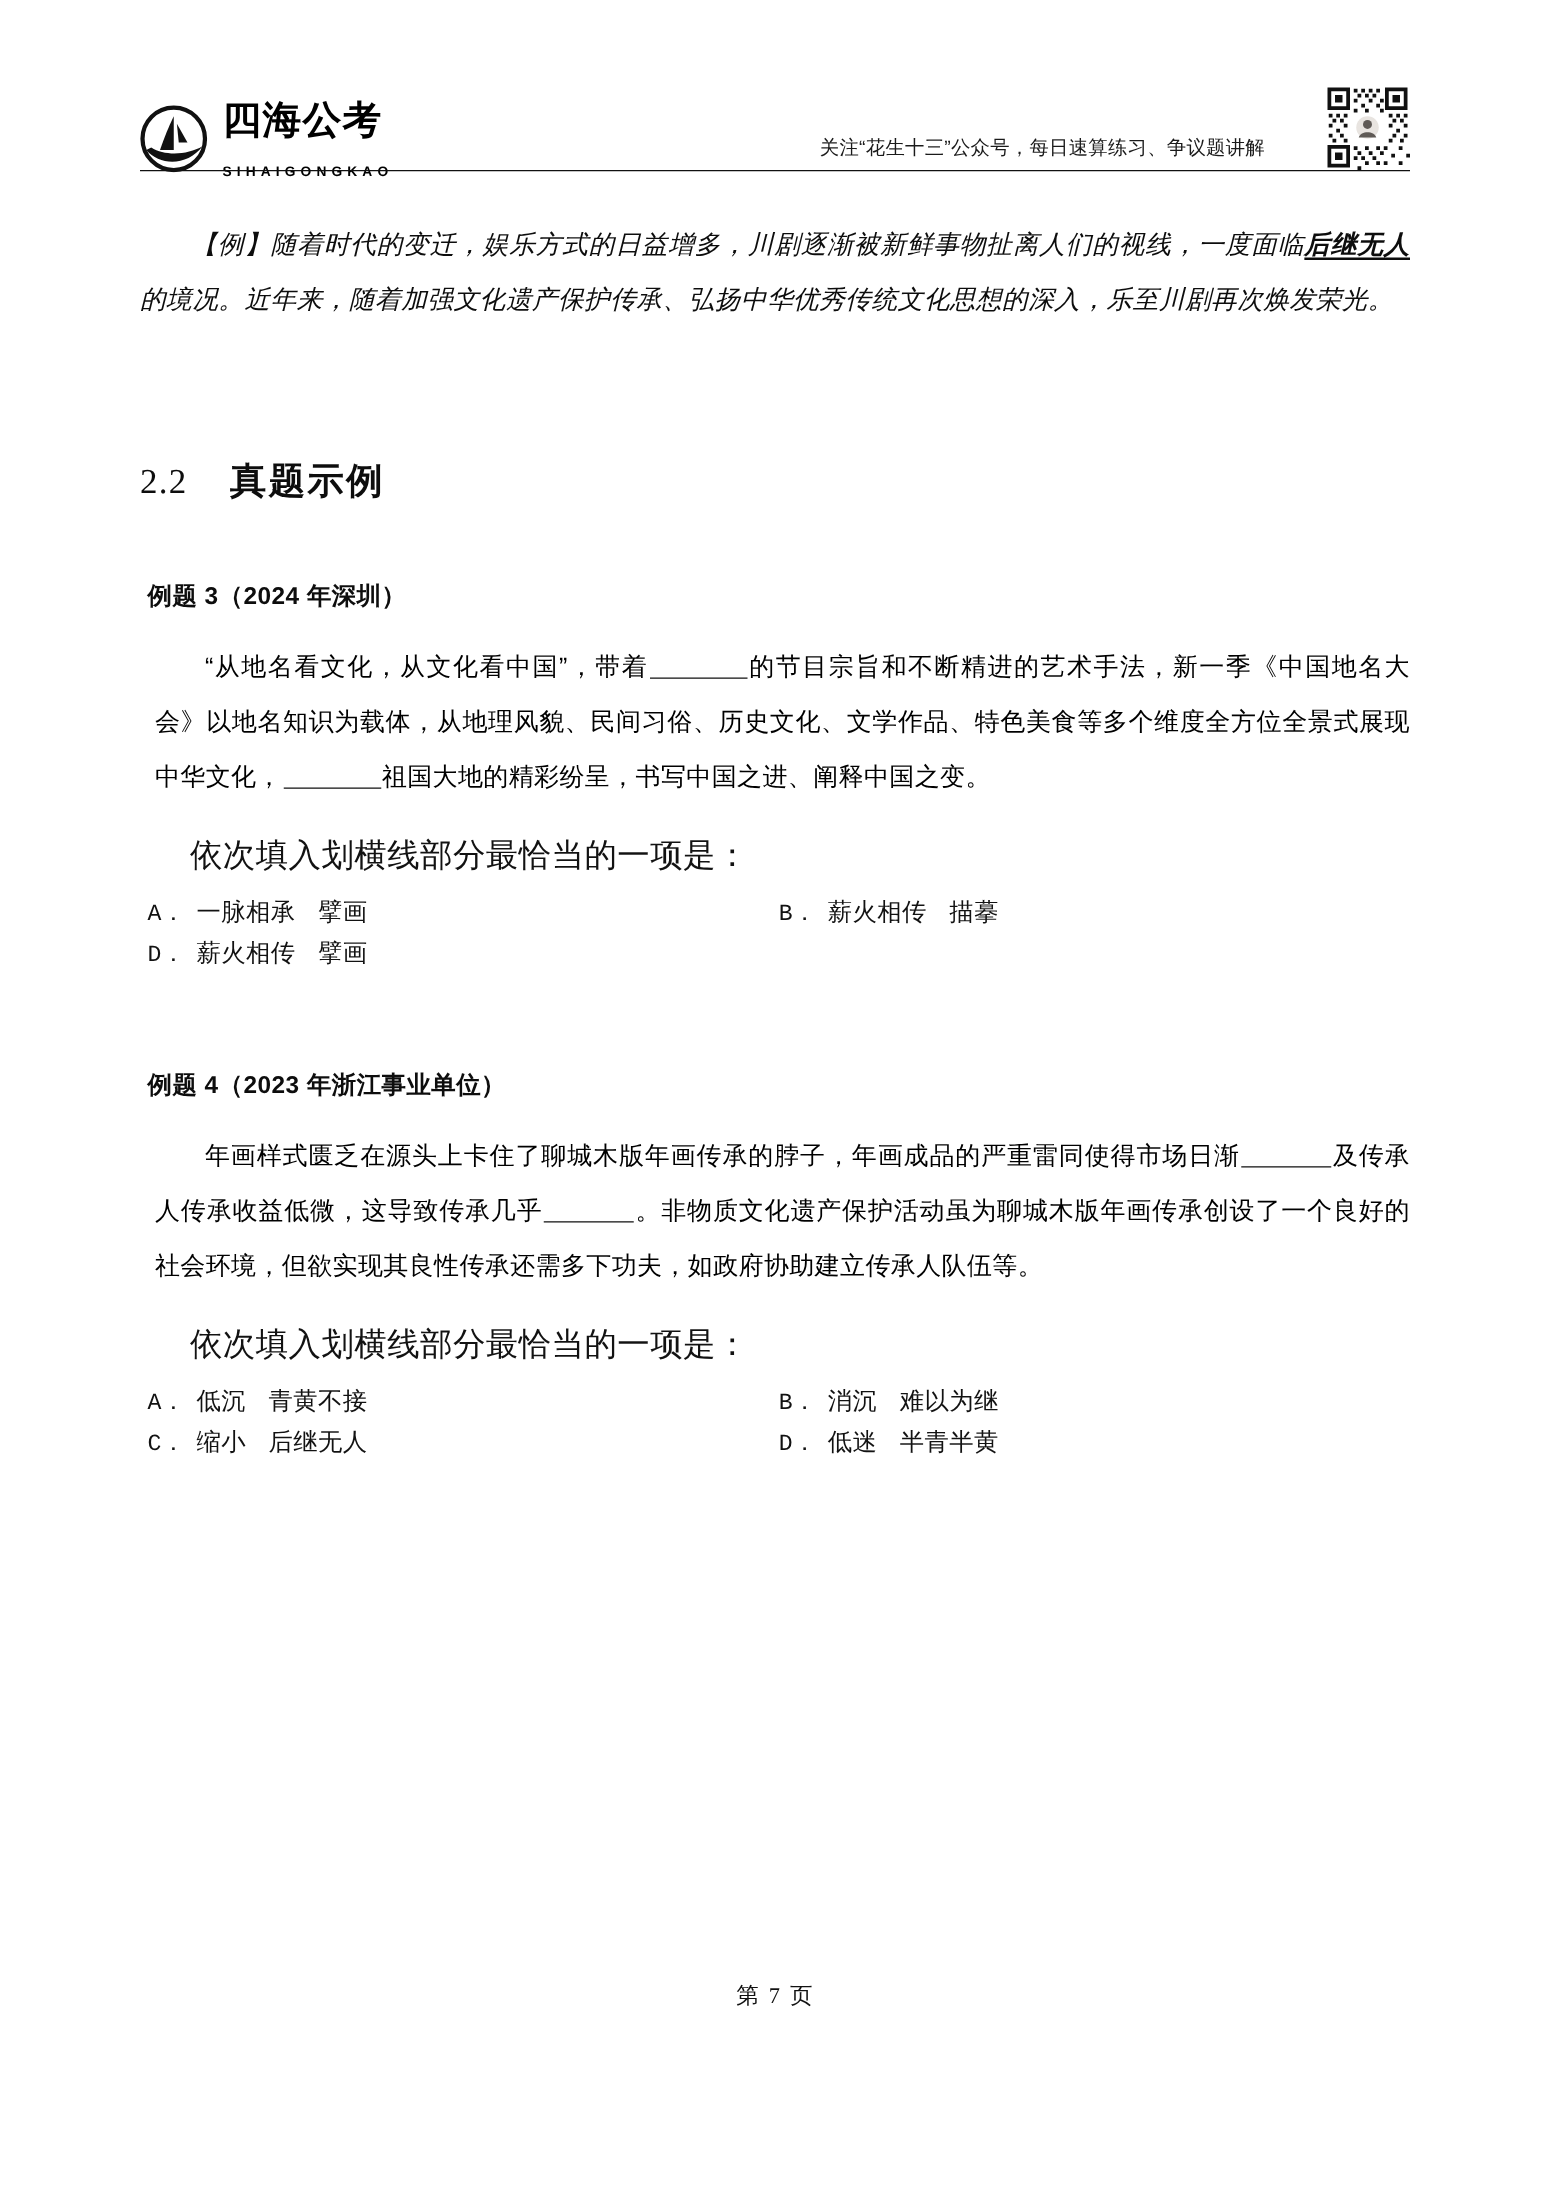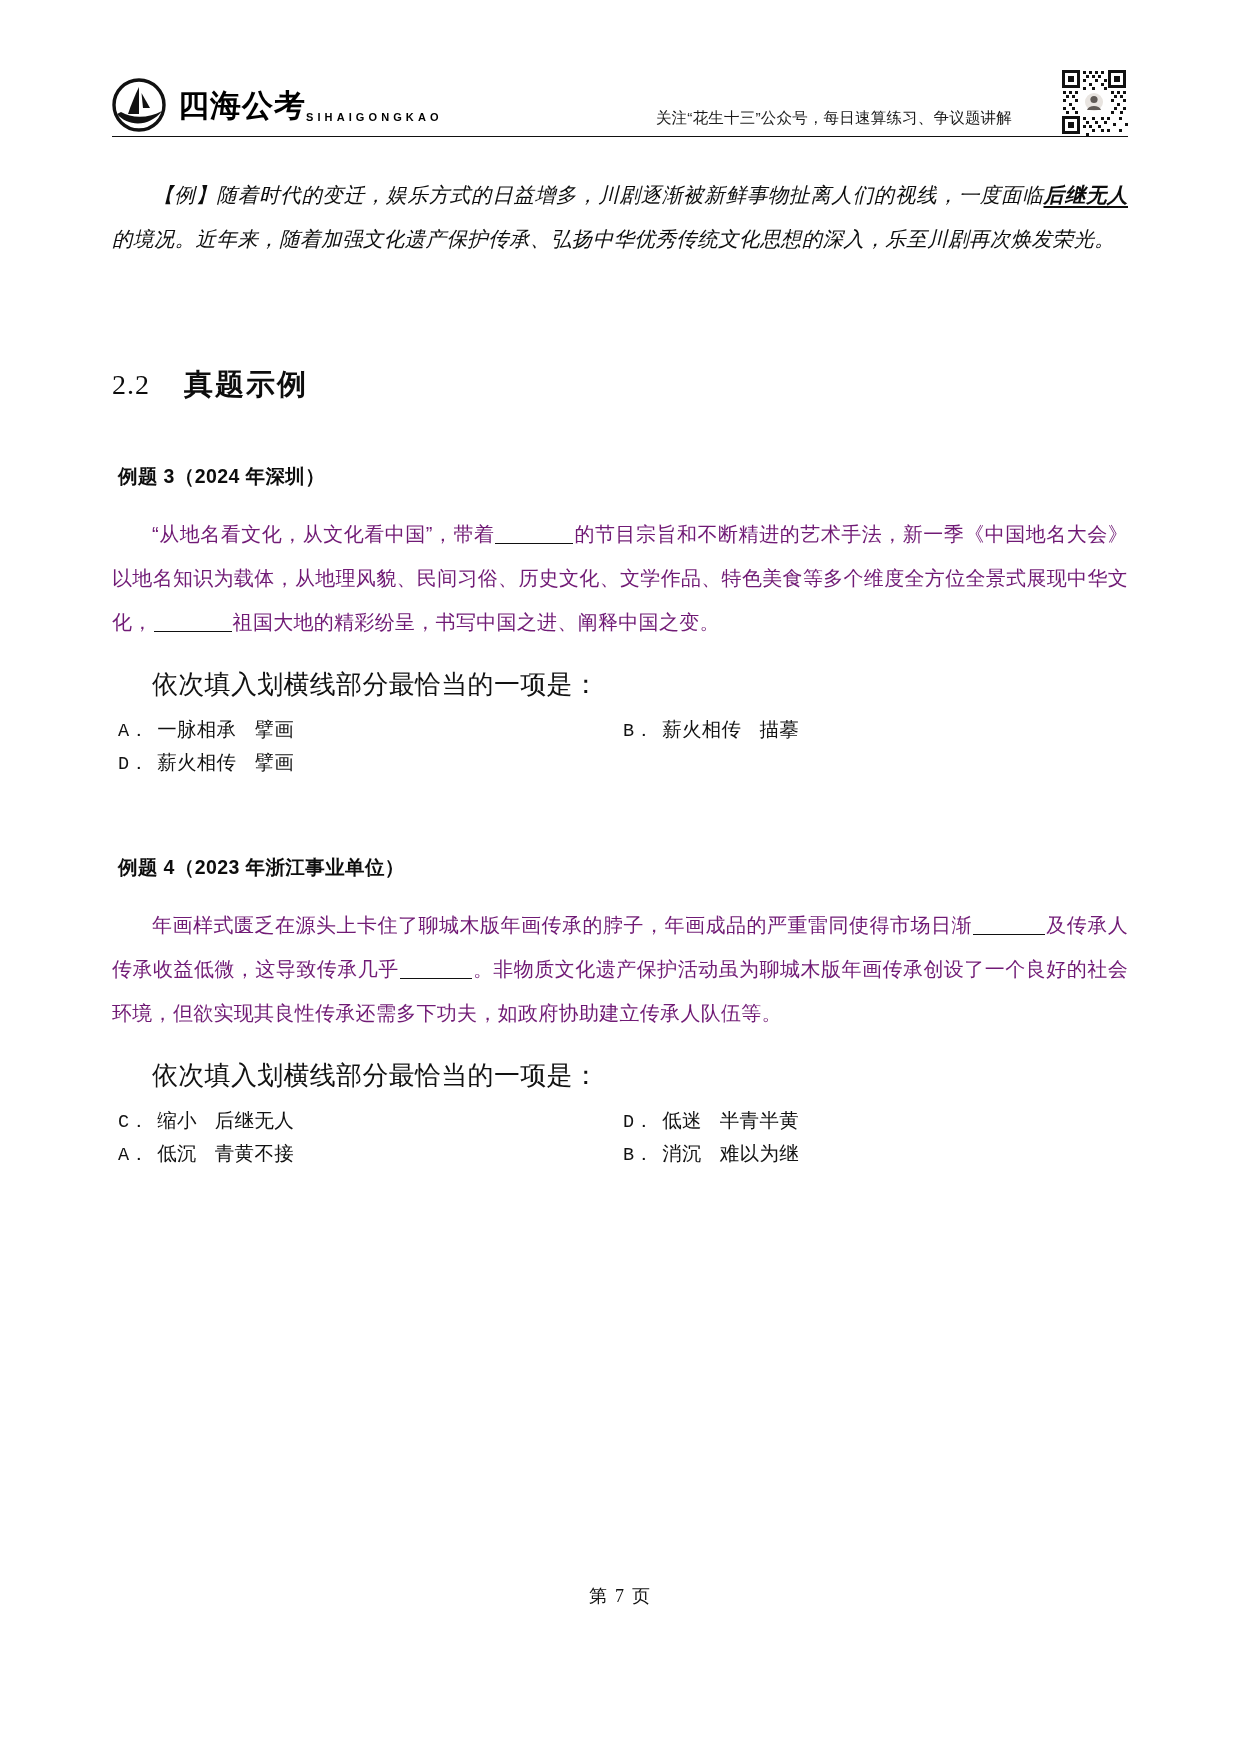--- a/index.html
+++ b/index.html
@@ -42,21 +42,21 @@
     gap: 12px;
   }
   .brand-mark {
     width: 54px;
     height: 54px;
     flex: 0 0 54px;
     position: relative;
   }
   .brand-text {
     display: flex;
-    flex-direction: row;
+    flex-direction: column;
     line-height: 1;
     padding-top: 2px;
   }
   .brand-cn {
     font-family: "Liberation Sans", sans-serif;
     font-size: 31px;
     font-weight: 700;
     letter-spacing: 1px;
     color: #000;
   }
@@ -162,21 +162,22 @@
 
   .q-body {
     margin-top: 22px;
     font-family: "Liberation Sans", sans-serif;
     font-size: 20px;
     line-height: 44px;
     text-align: justify;
     text-justify: inter-ideograph;
     text-indent: 40px;
     letter-spacing: 0.3px;
-    color: #701a75;
+    color: #000000;
+    margin-left: 12px;
   }
   .blank {
     display: inline-block;
     width: 78px;
     border-bottom: 1.4px solid #111;
     vertical-align: -3px;
     margin: 0 1px;
   }
   .blank.short { width: 72px; }
 
@@ -357,27 +358,27 @@
         </div>
       </div>
     </div>
 
     <div class="q-block second">
       <div class="q-title">例题 4（2023 年浙江事业单位）</div>
       <p class="q-body"><span>年画样式匮乏在源头上卡住了聊城木版年画传承的脖子，年画成品的严重雷同使得市场日渐</span><span class="blank short"></span><span>及传承人传承收益低微，这导致传承几乎</span><span class="blank short"></span><span>。非物质文化遗产保护活动虽为聊城木版年画传承创设了一个良好的社会环境，但欲实现其良性传承还需多下功夫，如政府协助建立传承人队伍等。</span></p>
       <div class="q-prompt">依次填入划横线部分最恰当的一项是：</div>
       <div class="options">
         <div class="opt-row">
+          <div class="opt"><span class="lbl">A．</span><span>低沉</span><span class="w2">青黄不接</span></div>
+          <div class="opt"><span class="lbl">B．</span><span>消沉</span><span class="w2">难以为继</span></div>
+        </div>
+        <div class="opt-row">
           <div class="opt"><span class="lbl">C．</span><span>缩小</span><span class="w2">后继无人</span></div>
           <div class="opt"><span class="lbl">D．</span><span>低迷</span><span class="w2">半青半黄</span></div>
         </div>
-        <div class="opt-row">
-          <div class="opt"><span class="lbl">A．</span><span>低沉</span><span class="w2">青黄不接</span></div>
-          <div class="opt"><span class="lbl">B．</span><span>消沉</span><span class="w2">难以为继</span></div>
-        </div>
       </div>
     </div>
 
   </div>
 
   <div class="footer">
     <span>第</span><span class="pnum">7</span><span>页</span>
   </div>
 
 </div>

